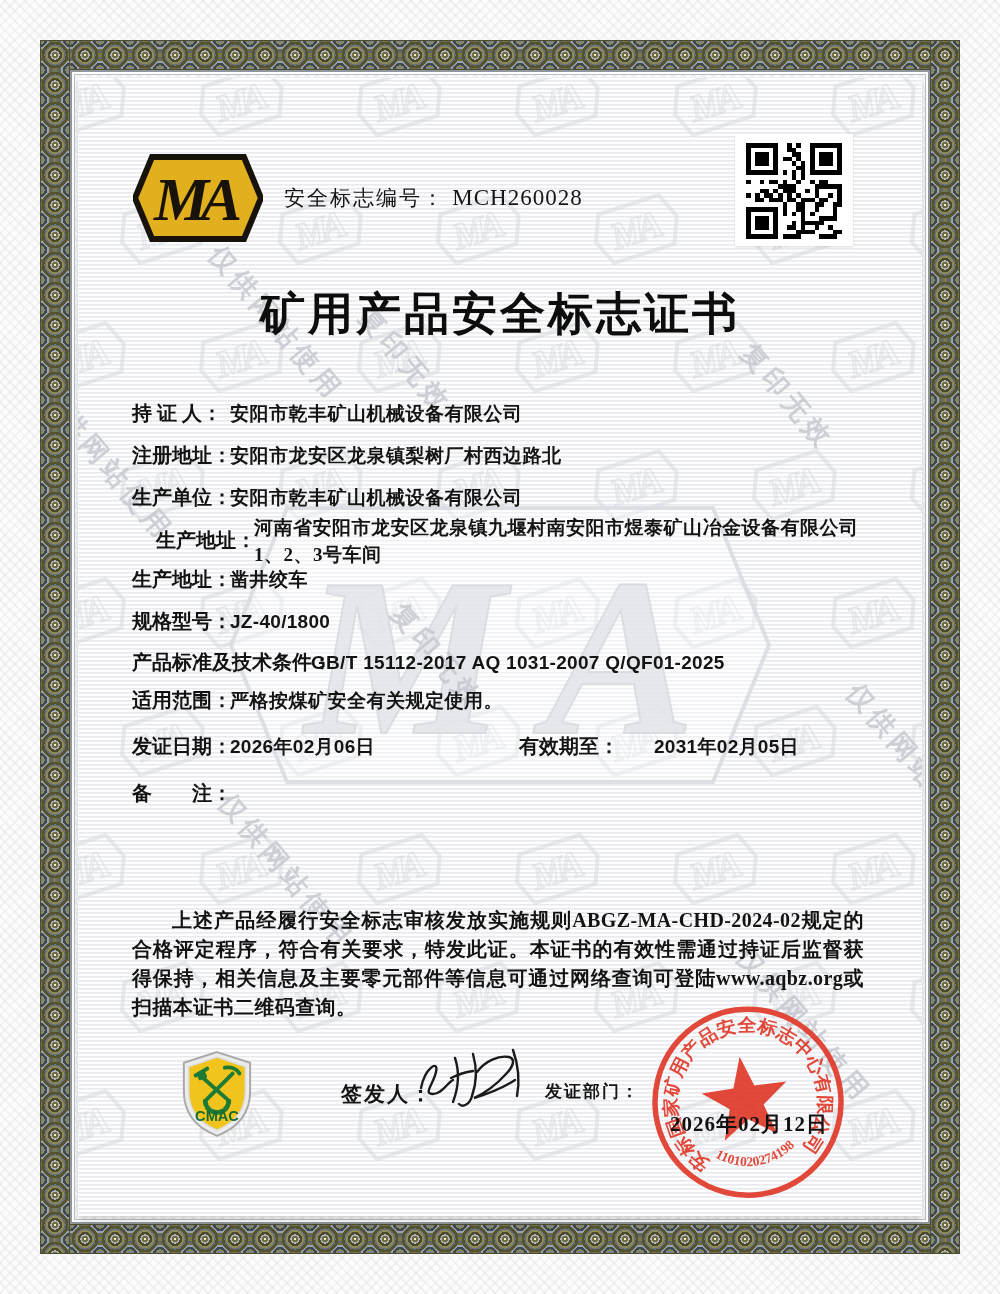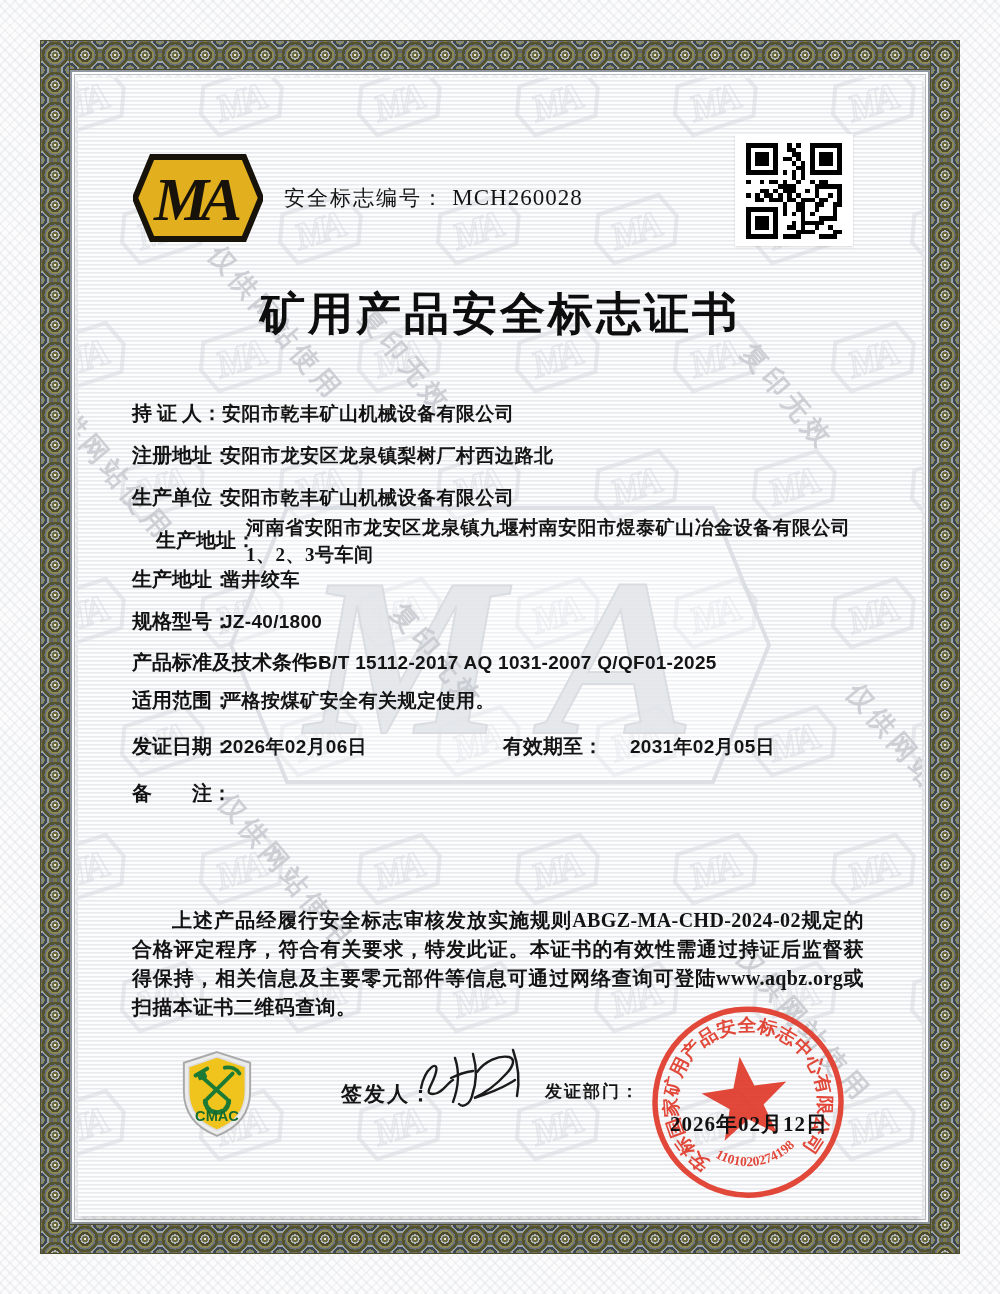--- a/index.html
+++ b/index.html
@@ -36,21 +36,21 @@
   
   .ma-logo{position:absolute;left:55px;top:72px;}
   .certline{position:absolute;left:206px;top:106px;font-size:21px;letter-spacing:2px;}
   .certline .no{font-family:"Liberation Serif",serif;font-size:23px;letter-spacing:1px;}
   .qr-box{position:absolute;left:657px;top:56px;width:118px;height:112px;background:#fff;
     box-shadow:0 1px 2px rgba(0,0,0,.15);}
   .qr-box svg{position:absolute;left:11px;top:9px;}
   .title{position:absolute;left:0;right:0;top:206px;text-align:center;
     font-size:45px;font-weight:900;letter-spacing:3px;color:#0d0d0d;}
   
-  .row{position:absolute;left:54px;right:40px;display:flex;align-items:baseline;}
+  .row{position:absolute;left:54px;right:40px;display:flex;align-items:baseline;gap:8px;}
   .lab{flex:none;width:90px;font-size:20px;font-weight:600;color:#121212;white-space:nowrap;}
   .lab.w-lg{width:171px;}
   .val{font-size:19px;font-weight:700;color:#141414;letter-spacing:.5px;}
   .val.num{font-family:"Liberation Sans",sans-serif;font-weight:700;letter-spacing:.3px;}
   .r1{top:322px}.r2{top:364px}.r3{top:406px}
   .r4{top:436px;align-items:flex-start;}
   .r4 .lab{margin-top:13px;margin-left:24px;}
   .r4 .val{width:624px;line-height:27px;}
   .r5{top:488px}.r6{top:530px}.r7{top:571px}.r8{top:609px}.r9{top:655px}.r10{top:702px}
   .r9 .val1{width:281px;}

